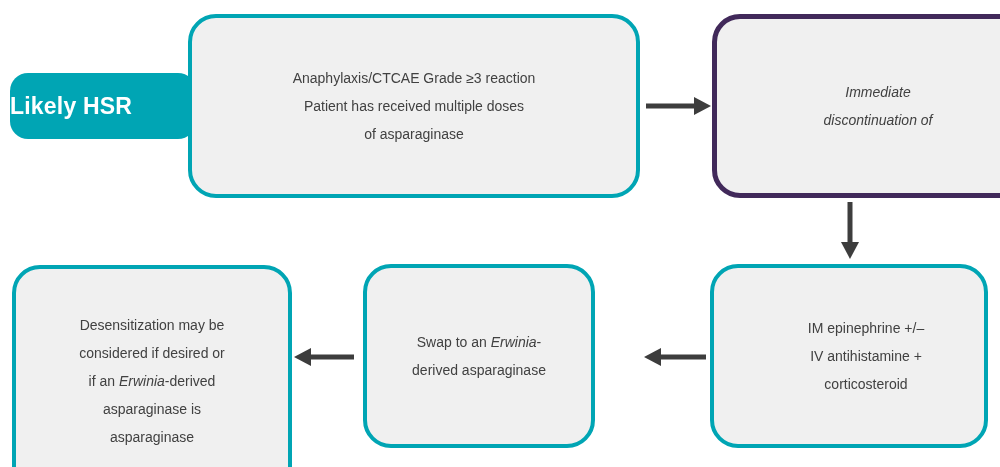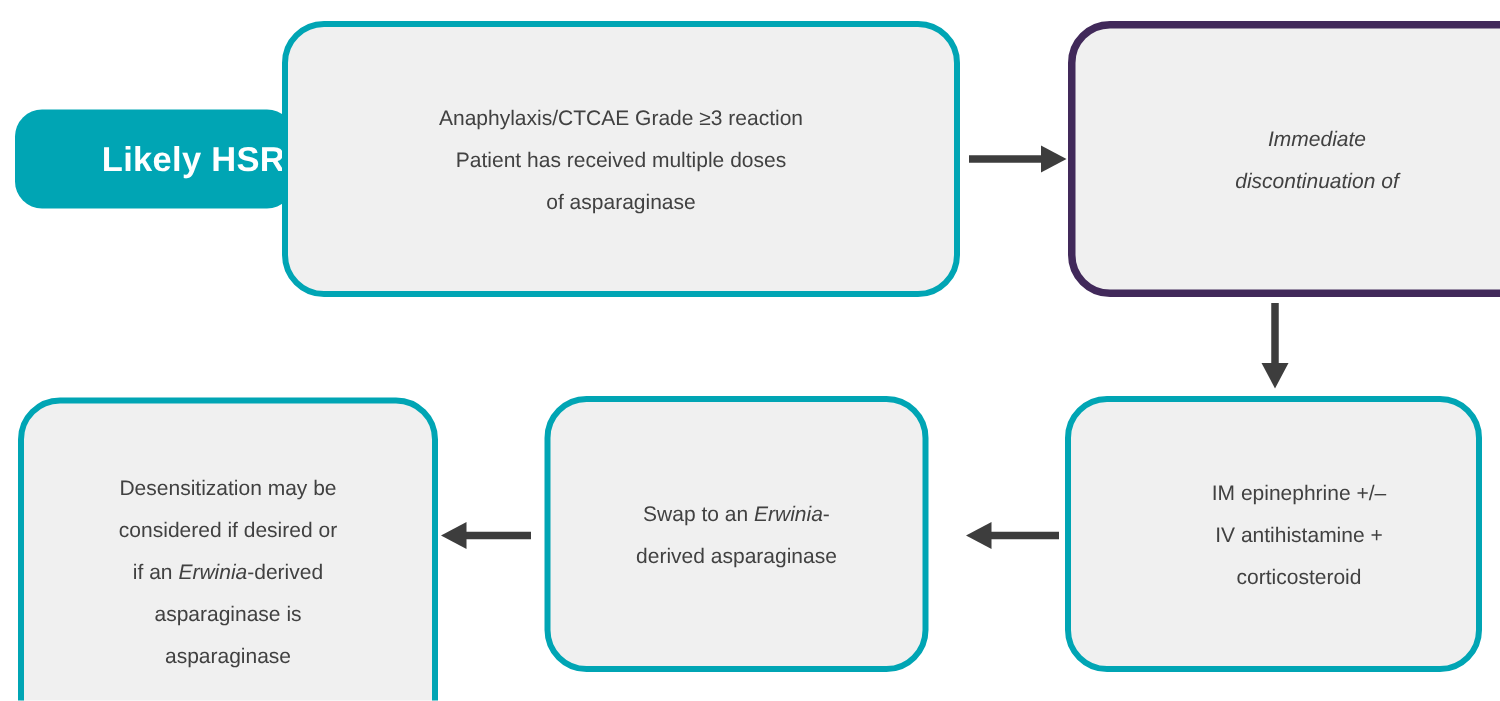--- a/index.html
+++ b/index.html
@@ -12,36 +12,36 @@
     --tab-text:#ffffff;
   }
   html,body{margin:0;padding:0;}
   body{background:#fff;font-family:"Liberation Sans","DejaVu Sans",sans-serif;}
   .canvas{
     position:relative;width:1000px;height:467px;background:var(--bg);overflow:hidden;
   }
   .tab{
     position:absolute;left:10px;top:73px;width:186px;height:66px;z-index:0;
     background:var(--teal);border-radius:18px;
-    display:flex;align-items:center;justify-content:flex-end;
+    display:flex;align-items:center;justify-content:flex-start;
     color:var(--tab-text);font-size:23px;font-weight:bold;
     padding-right:6px;box-sizing:border-box;letter-spacing:0.2px;
   }
   .box{
     position:absolute;z-index:1;background:var(--fill);
     border:4px solid var(--teal);border-radius:28px;
     display:flex;flex-direction:column;align-items:center;justify-content:center;
     text-align:center;color:var(--text);font-size:14px;line-height:28px;
     box-sizing:border-box;padding:10px 14px;
   }
   .box.purple{border-color:var(--purple);border-width:5px;}
   .box-trigger{left:188px;top:14px;width:452px;height:184px;}
   .box-discontinue{left:712px;top:14px;width:332px;height:184px;font-style:italic;}
   .box-epinephrine{left:710px;top:264px;width:278px;height:184px;padding-left:48px;}
-  .box-swap{left:363px;top:264px;width:256px;height:184px;}
+  .box-swap{left:363px;top:264px;width:232px;height:184px;}
   .box-desensitization{left:12px;top:265px;width:280px;height:231px;}
   .para2{}
   .line{display:block;}
   i{font-style:italic;}
   .arrow{position:absolute;z-index:1;color:var(--arrow);}
   .arrow-right{left:644px;top:91px;}
   .arrow-down{left:835px;top:200px;}
   .arrow-left-a{left:644px;top:342px;}
   .arrow-left-b{left:294px;top:342px;}
 </style>

